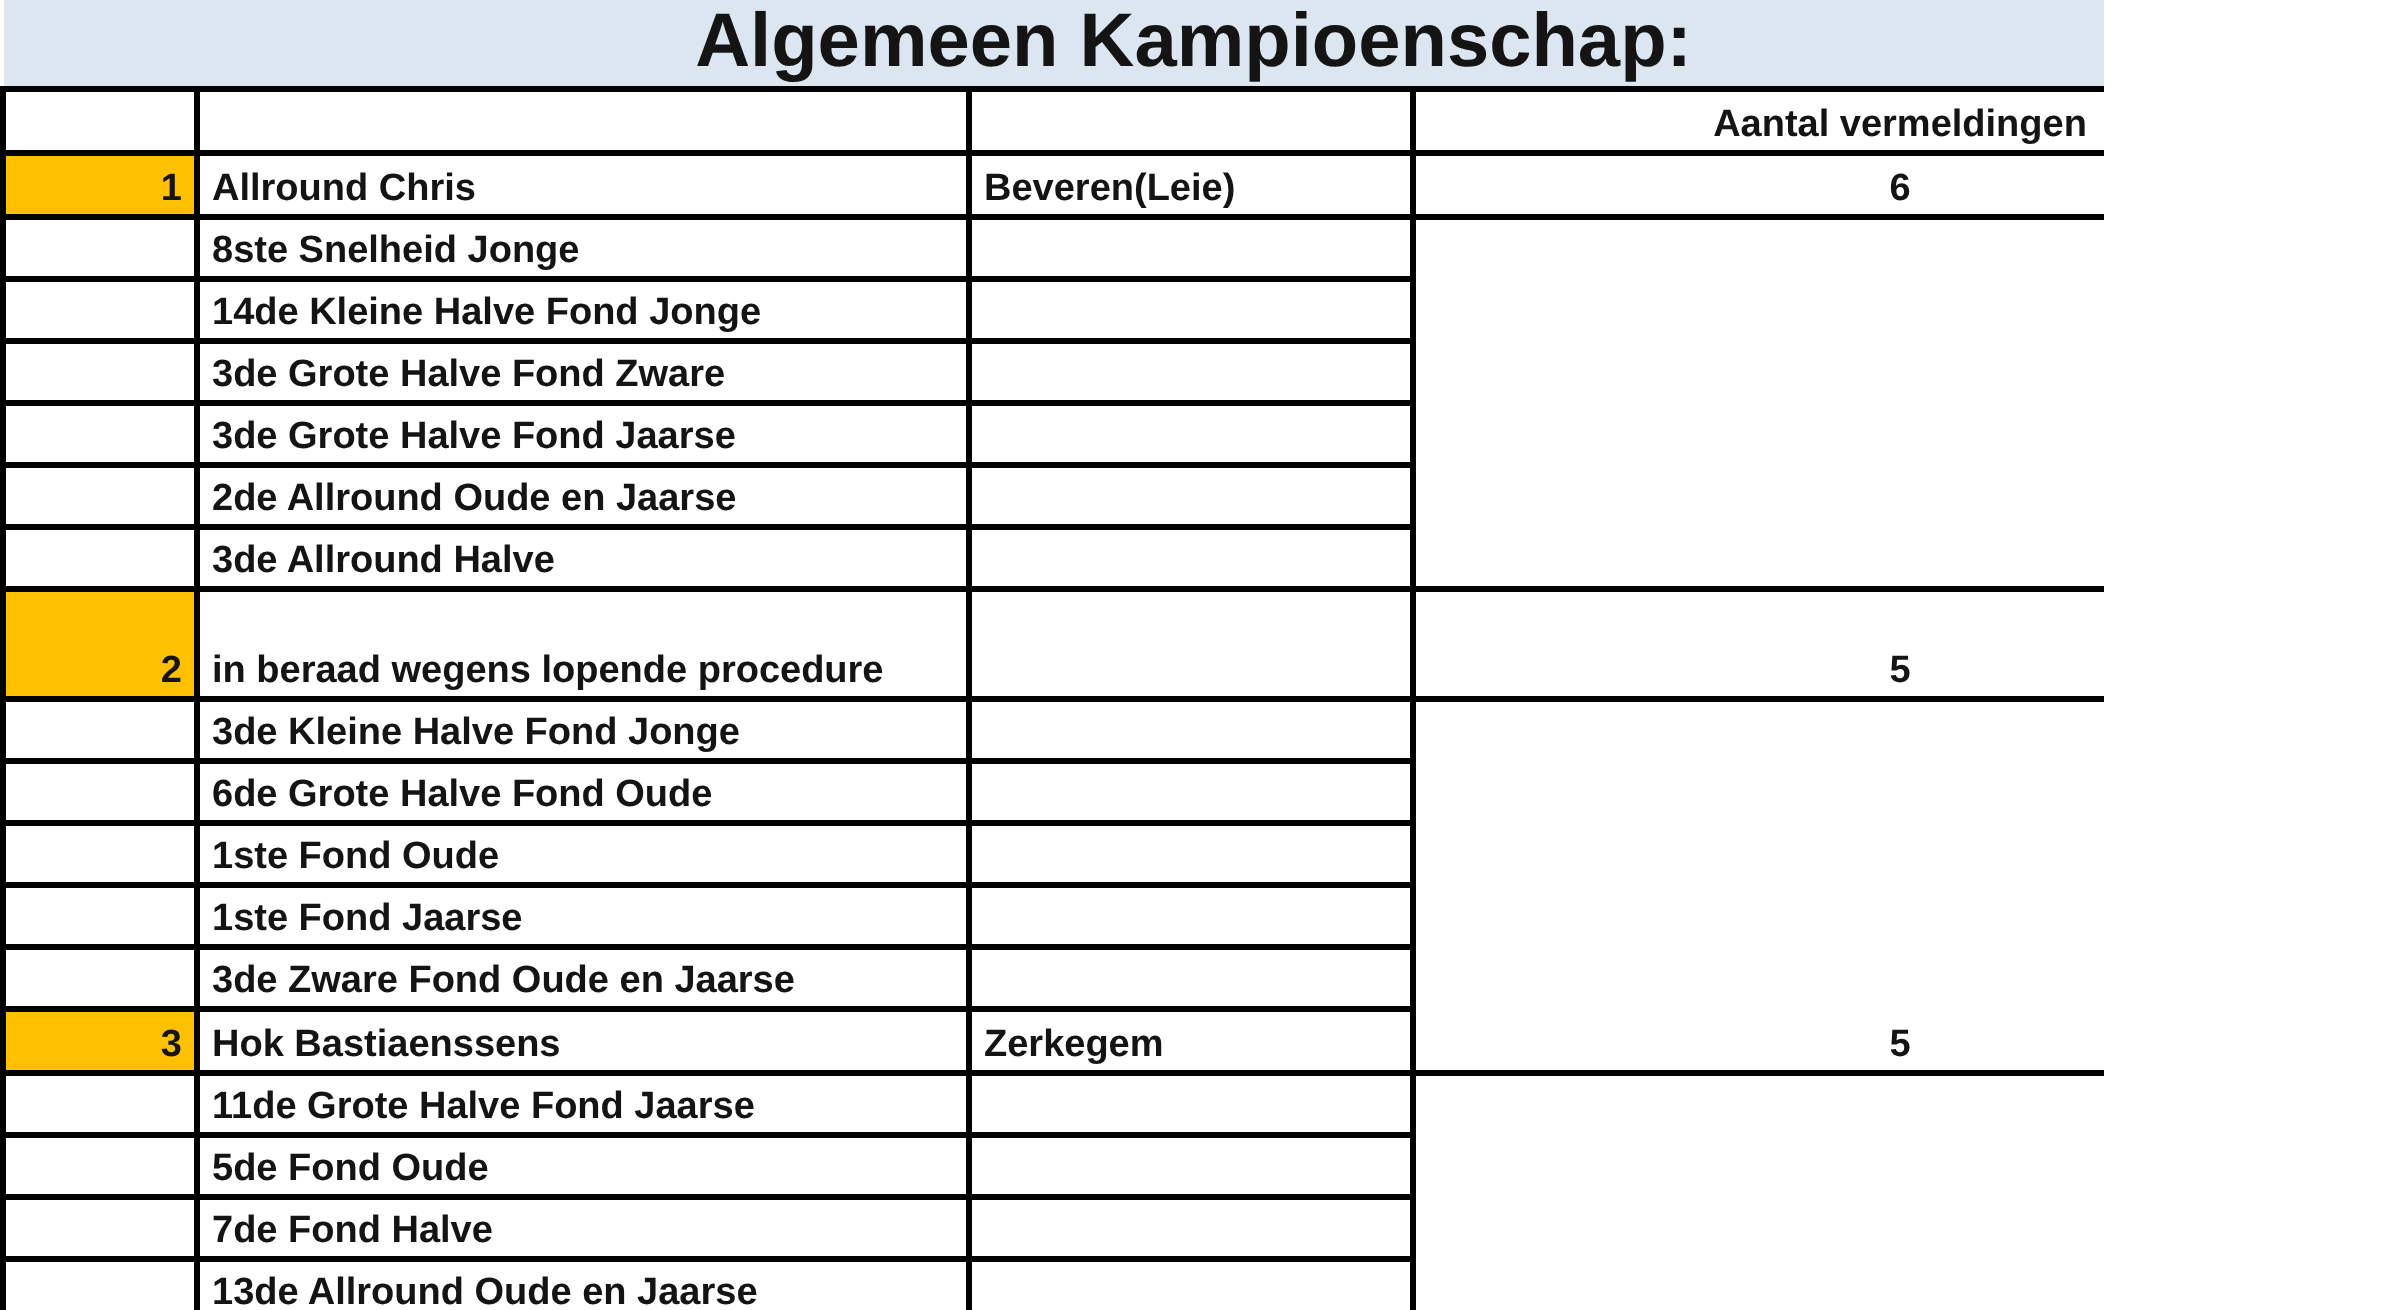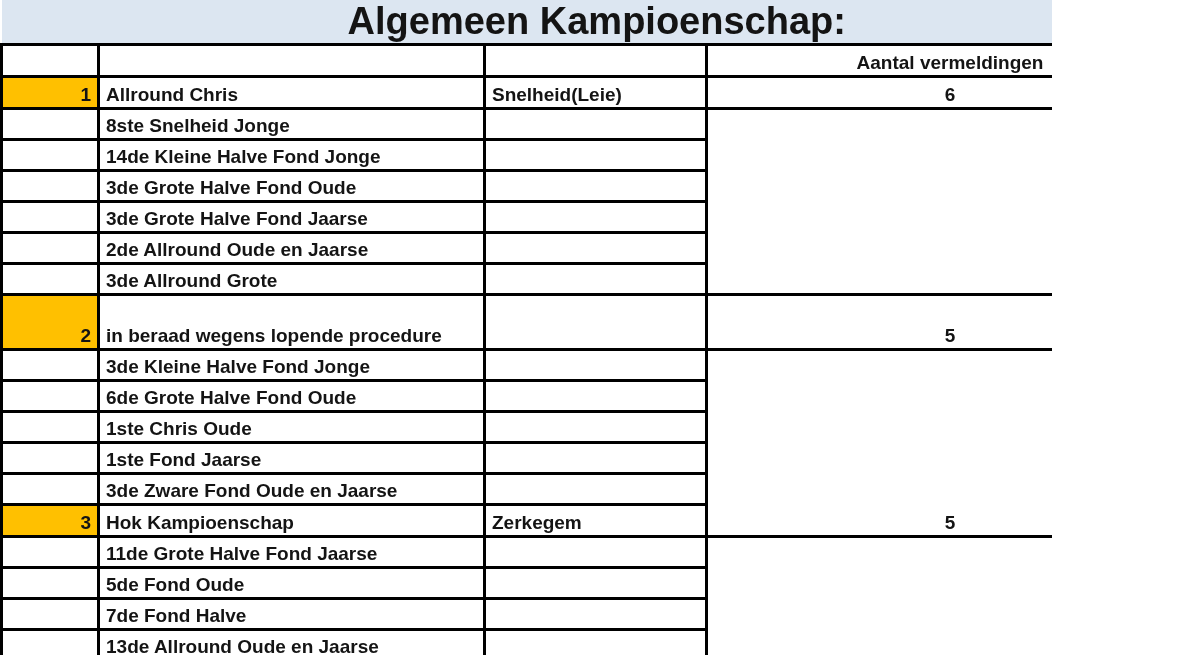--- a/index.html
+++ b/index.html
@@ -73,52 +73,52 @@
     <tr class="r-header">
       <td class="c1"></td>
       <td class="c2"></td>
       <td class="c3"></td>
       <td class="c4">Aantal vermeldingen</td>
     </tr>
 
     <tr class="r-entry">
       <td class="c1 rank">1</td>
       <td class="c2">Allround Chris</td>
-      <td class="c3">Snelheid(Leie)</td>
+      <td class="c3">Beveren(Leie)</td>
       <td class="c4">6</td>
     </tr>
     <tr class="r-detail">
       <td class="c1"></td>
       <td class="c2">8ste Snelheid Jonge</td>
       <td class="c3"></td>
       <td class="c4 span-cell" rowspan="6"></td>
     </tr>
     <tr class="r-detail">
       <td class="c1"></td>
       <td class="c2">14de Kleine Halve Fond Jonge</td>
       <td class="c3"></td>
     </tr>
     <tr class="r-detail">
       <td class="c1"></td>
-      <td class="c2">3de Grote Halve Fond Oude</td>
+      <td class="c2">3de Grote Halve Fond Zware</td>
       <td class="c3"></td>
     </tr>
     <tr class="r-detail">
       <td class="c1"></td>
       <td class="c2">3de Grote Halve Fond Jaarse</td>
       <td class="c3"></td>
     </tr>
     <tr class="r-detail">
       <td class="c1"></td>
       <td class="c2">2de Allround Oude en Jaarse</td>
       <td class="c3"></td>
     </tr>
     <tr class="r-detail">
       <td class="c1"></td>
-      <td class="c2">3de Allround Grote</td>
+      <td class="c2">3de Allround Halve</td>
       <td class="c3"></td>
     </tr>
 
     <tr class="r-tall">
       <td class="c1 rank">2</td>
       <td class="c2">in beraad wegens lopende procedure</td>
       <td class="c3"></td>
       <td class="c4">5</td>
     </tr>
     <tr class="r-detail">
@@ -127,37 +127,37 @@
       <td class="c3"></td>
       <td class="c4 span-cell" rowspan="6">5</td>
     </tr>
     <tr class="r-detail">
       <td class="c1"></td>
       <td class="c2">6de Grote Halve Fond Oude</td>
       <td class="c3"></td>
     </tr>
     <tr class="r-detail">
       <td class="c1"></td>
-      <td class="c2">1ste Chris Oude</td>
+      <td class="c2">1ste Fond Oude</td>
       <td class="c3"></td>
     </tr>
     <tr class="r-detail">
       <td class="c1"></td>
       <td class="c2">1ste Fond Jaarse</td>
       <td class="c3"></td>
     </tr>
     <tr class="r-detail">
       <td class="c1"></td>
       <td class="c2">3de Zware Fond Oude en Jaarse</td>
       <td class="c3"></td>
     </tr>
 
     <tr class="r-entry">
       <td class="c1 rank">3</td>
-      <td class="c2">Hok Kampioenschap</td>
+      <td class="c2">Hok Bastiaenssens</td>
       <td class="c3">Zerkegem</td>
     </tr>
     <tr class="r-detail">
       <td class="c1"></td>
       <td class="c2">11de Grote Halve Fond Jaarse</td>
       <td class="c3"></td>
       <td class="c4 span-cell" rowspan="5"></td>
     </tr>
     <tr class="r-detail">
       <td class="c1"></td>

